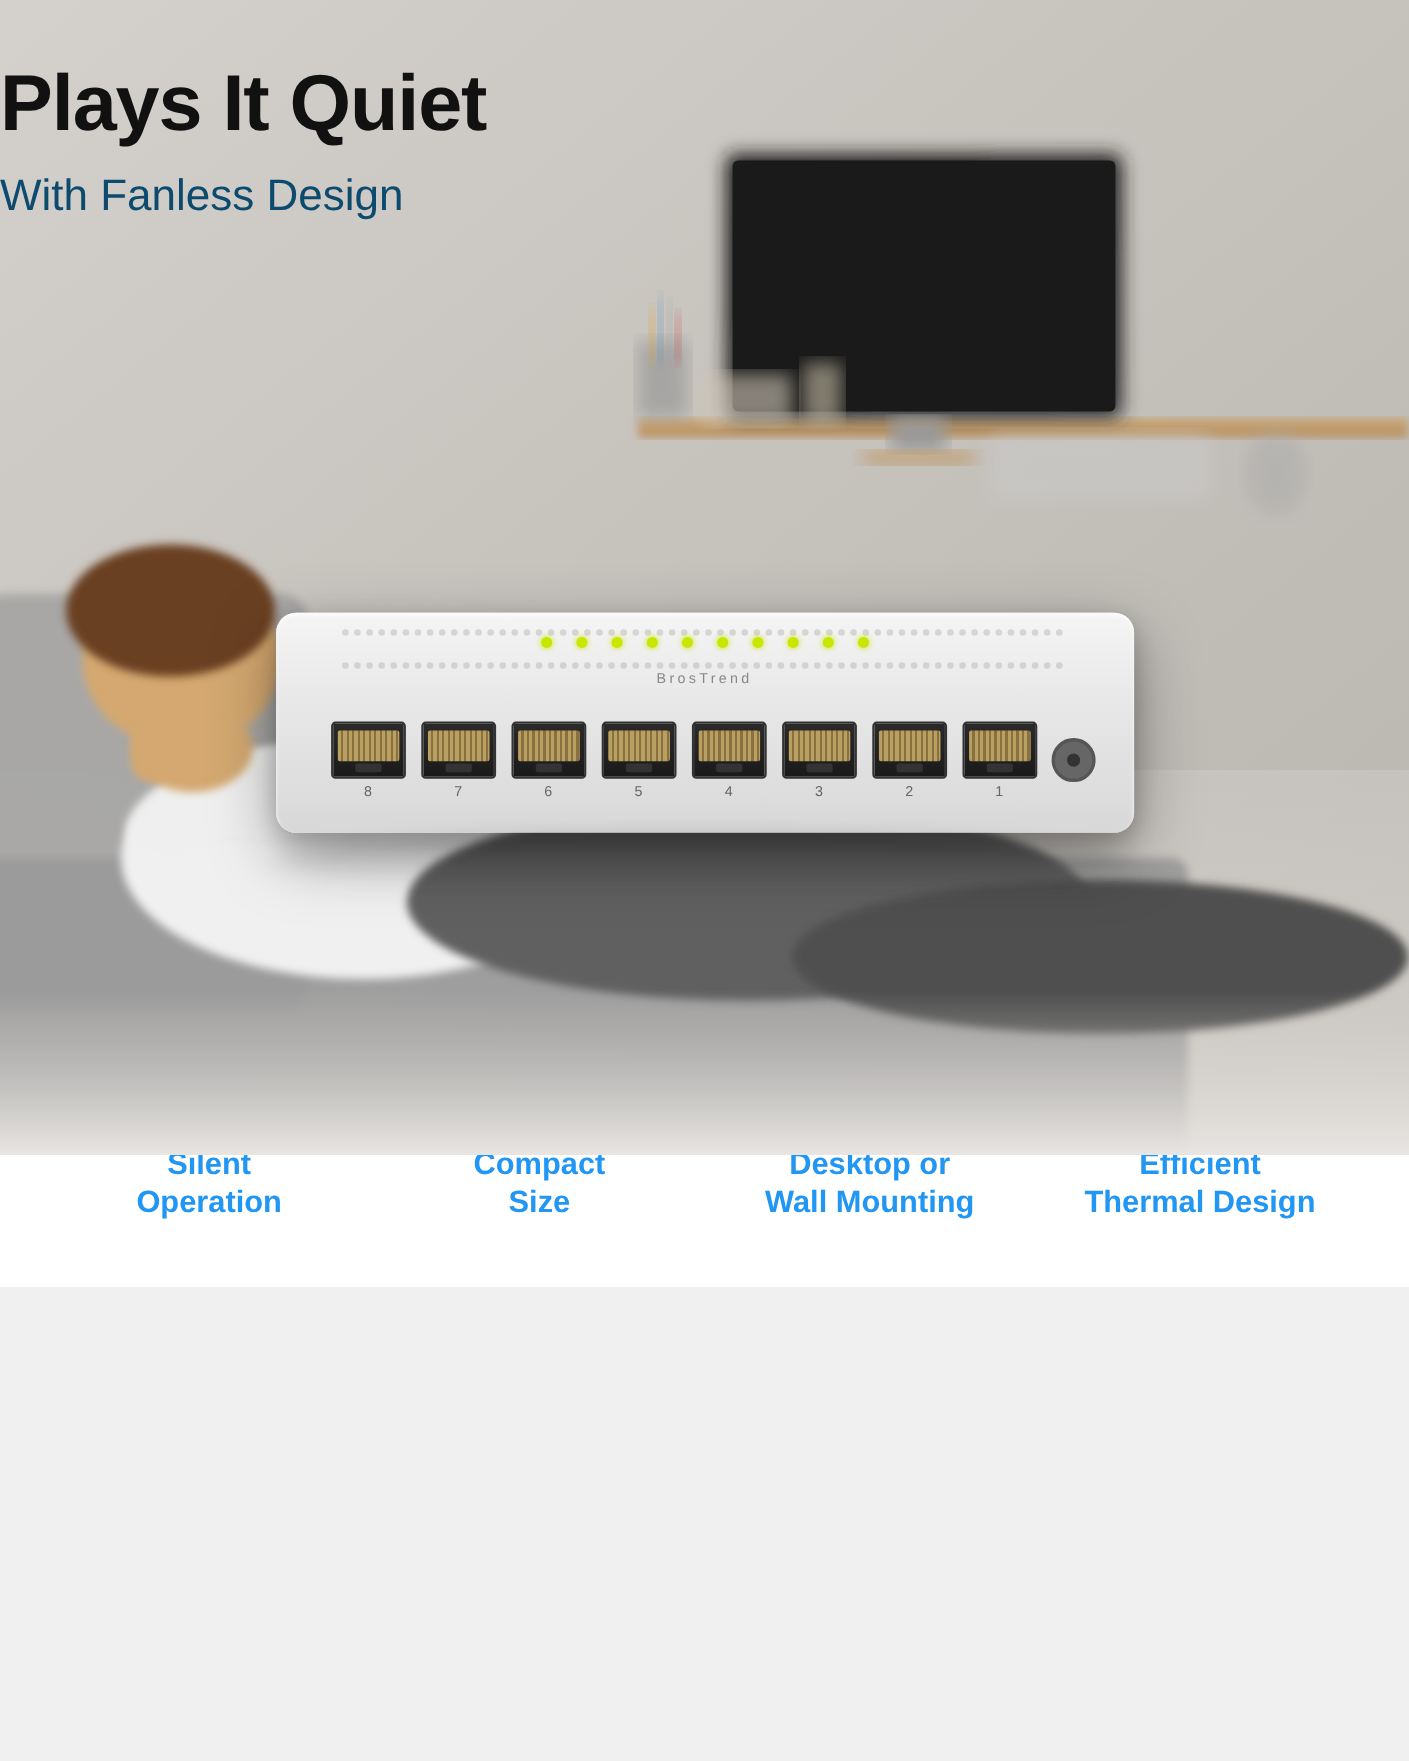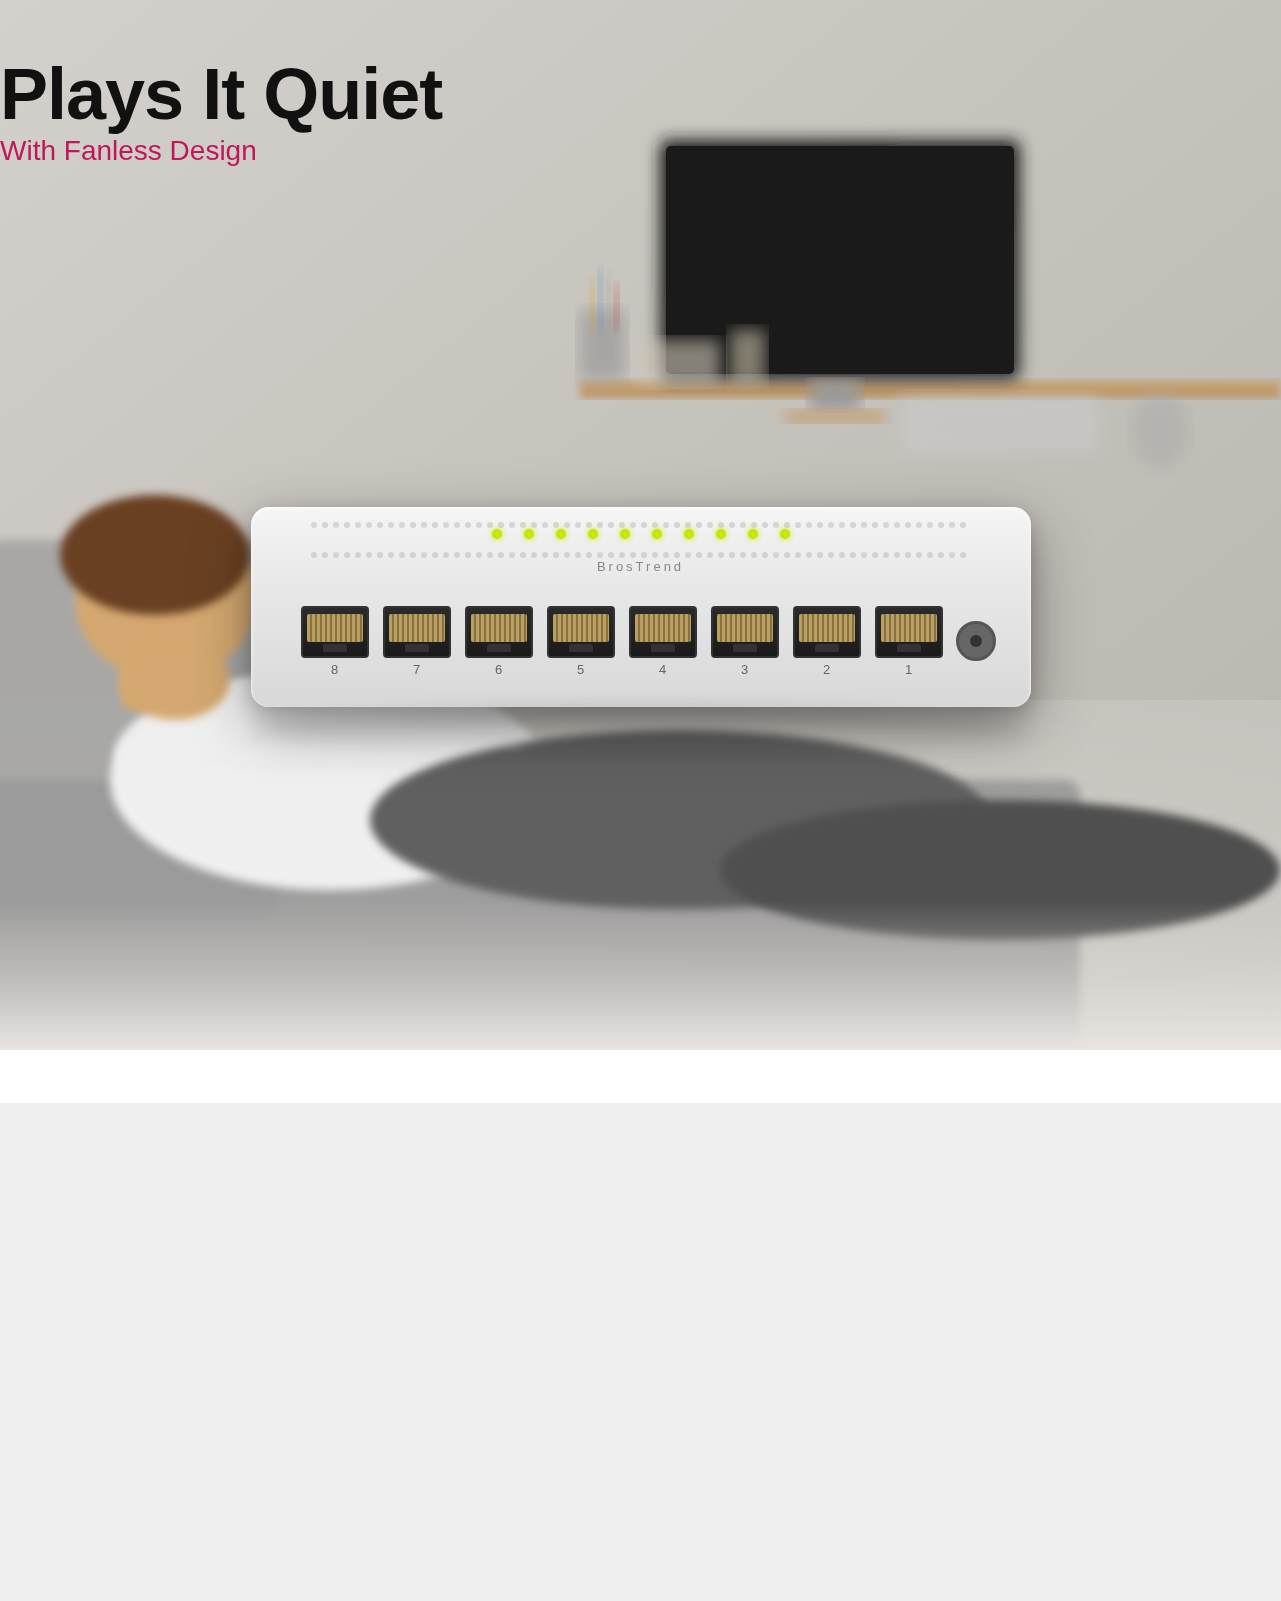--- a/index.html
+++ b/index.html
@@ -47,39 +47,39 @@
 
     .main-title {
       font-size: 72px;
       font-weight: 900;
       color: #111;
       letter-spacing: -1px;
       line-height: 1.1;
     }
 
     .sub-title {
-      font-size: 28px;
+      font-size: 40px;
       font-weight: 400;
-      color: #be185d;
-      margin-top: 1px;
+      color: #0c4a6e;
+      margin-top: 22px;
     }
 
     
     .product-section {
       position: relative;
       z-index: 10;
       text-align: center;
       margin-top: 320px;
     }
 
     
     .switch-container {
       position: relative;
       display: inline-block;
-      margin: 0 auto;
+      margin: 16px auto;
     }
 
     .switch-body {
       position: relative;
       width: 780px;
       height: 200px;
       background: linear-gradient(180deg, #f5f5f5 0%, #e8e8e8 40%, #d8d8d8 100%);
       border-radius: 18px;
       box-shadow: 0 20px 60px rgba(0,0,0,0.35), 0 8px 20px rgba(0,0,0,0.2), inset 0 2px 4px rgba(255,255,255,0.8);
       margin: 0 auto;

